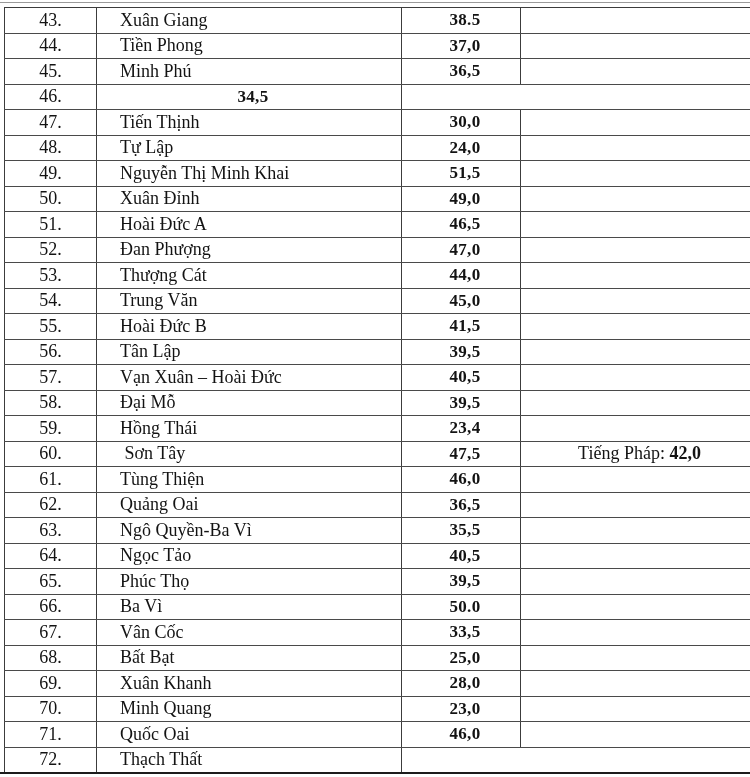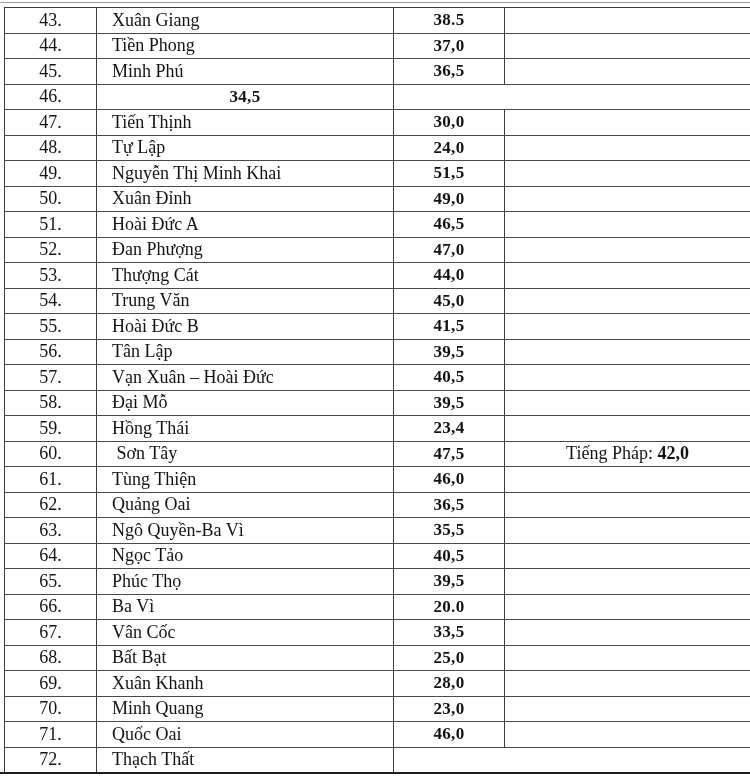--- a/index.html
+++ b/index.html
@@ -33,20 +33,21 @@
     left: 4px;
     width: 746px;
     border-top: 1px solid #3c3c3c;
   }
   .row {
     display: grid;
     grid-template-columns: 93px 297px 111px 1fr;
     height: 25.5px;
     box-sizing: border-box;
     border-bottom: 1px solid #4a4a4a;
+    gap: 8px;
   }
   .cell {
     display: flex;
     align-items: center;
     box-sizing: border-box;
     overflow: hidden;
   }
   .cell-no {
     justify-content: center;
     border-left: 1px solid #3c3c3c;
@@ -227,21 +228,21 @@
       </div>
       <div class="row">
         <div class="cell cell-no">65.</div>
         <div class="cell cell-name">Phúc Thọ</div>
         <div class="cell cell-score">39,5</div>
         <div class="cell cell-note"></div>
       </div>
       <div class="row">
         <div class="cell cell-no">66.</div>
         <div class="cell cell-name">Ba Vì</div>
-        <div class="cell cell-score">20.0</div>
+        <div class="cell cell-score">50.0</div>
         <div class="cell cell-note"></div>
       </div>
       <div class="row">
         <div class="cell cell-no">67.</div>
         <div class="cell cell-name">Vân Cốc</div>
         <div class="cell cell-score">33,5</div>
         <div class="cell cell-note"></div>
       </div>
       <div class="row">
         <div class="cell cell-no">68.</div>

